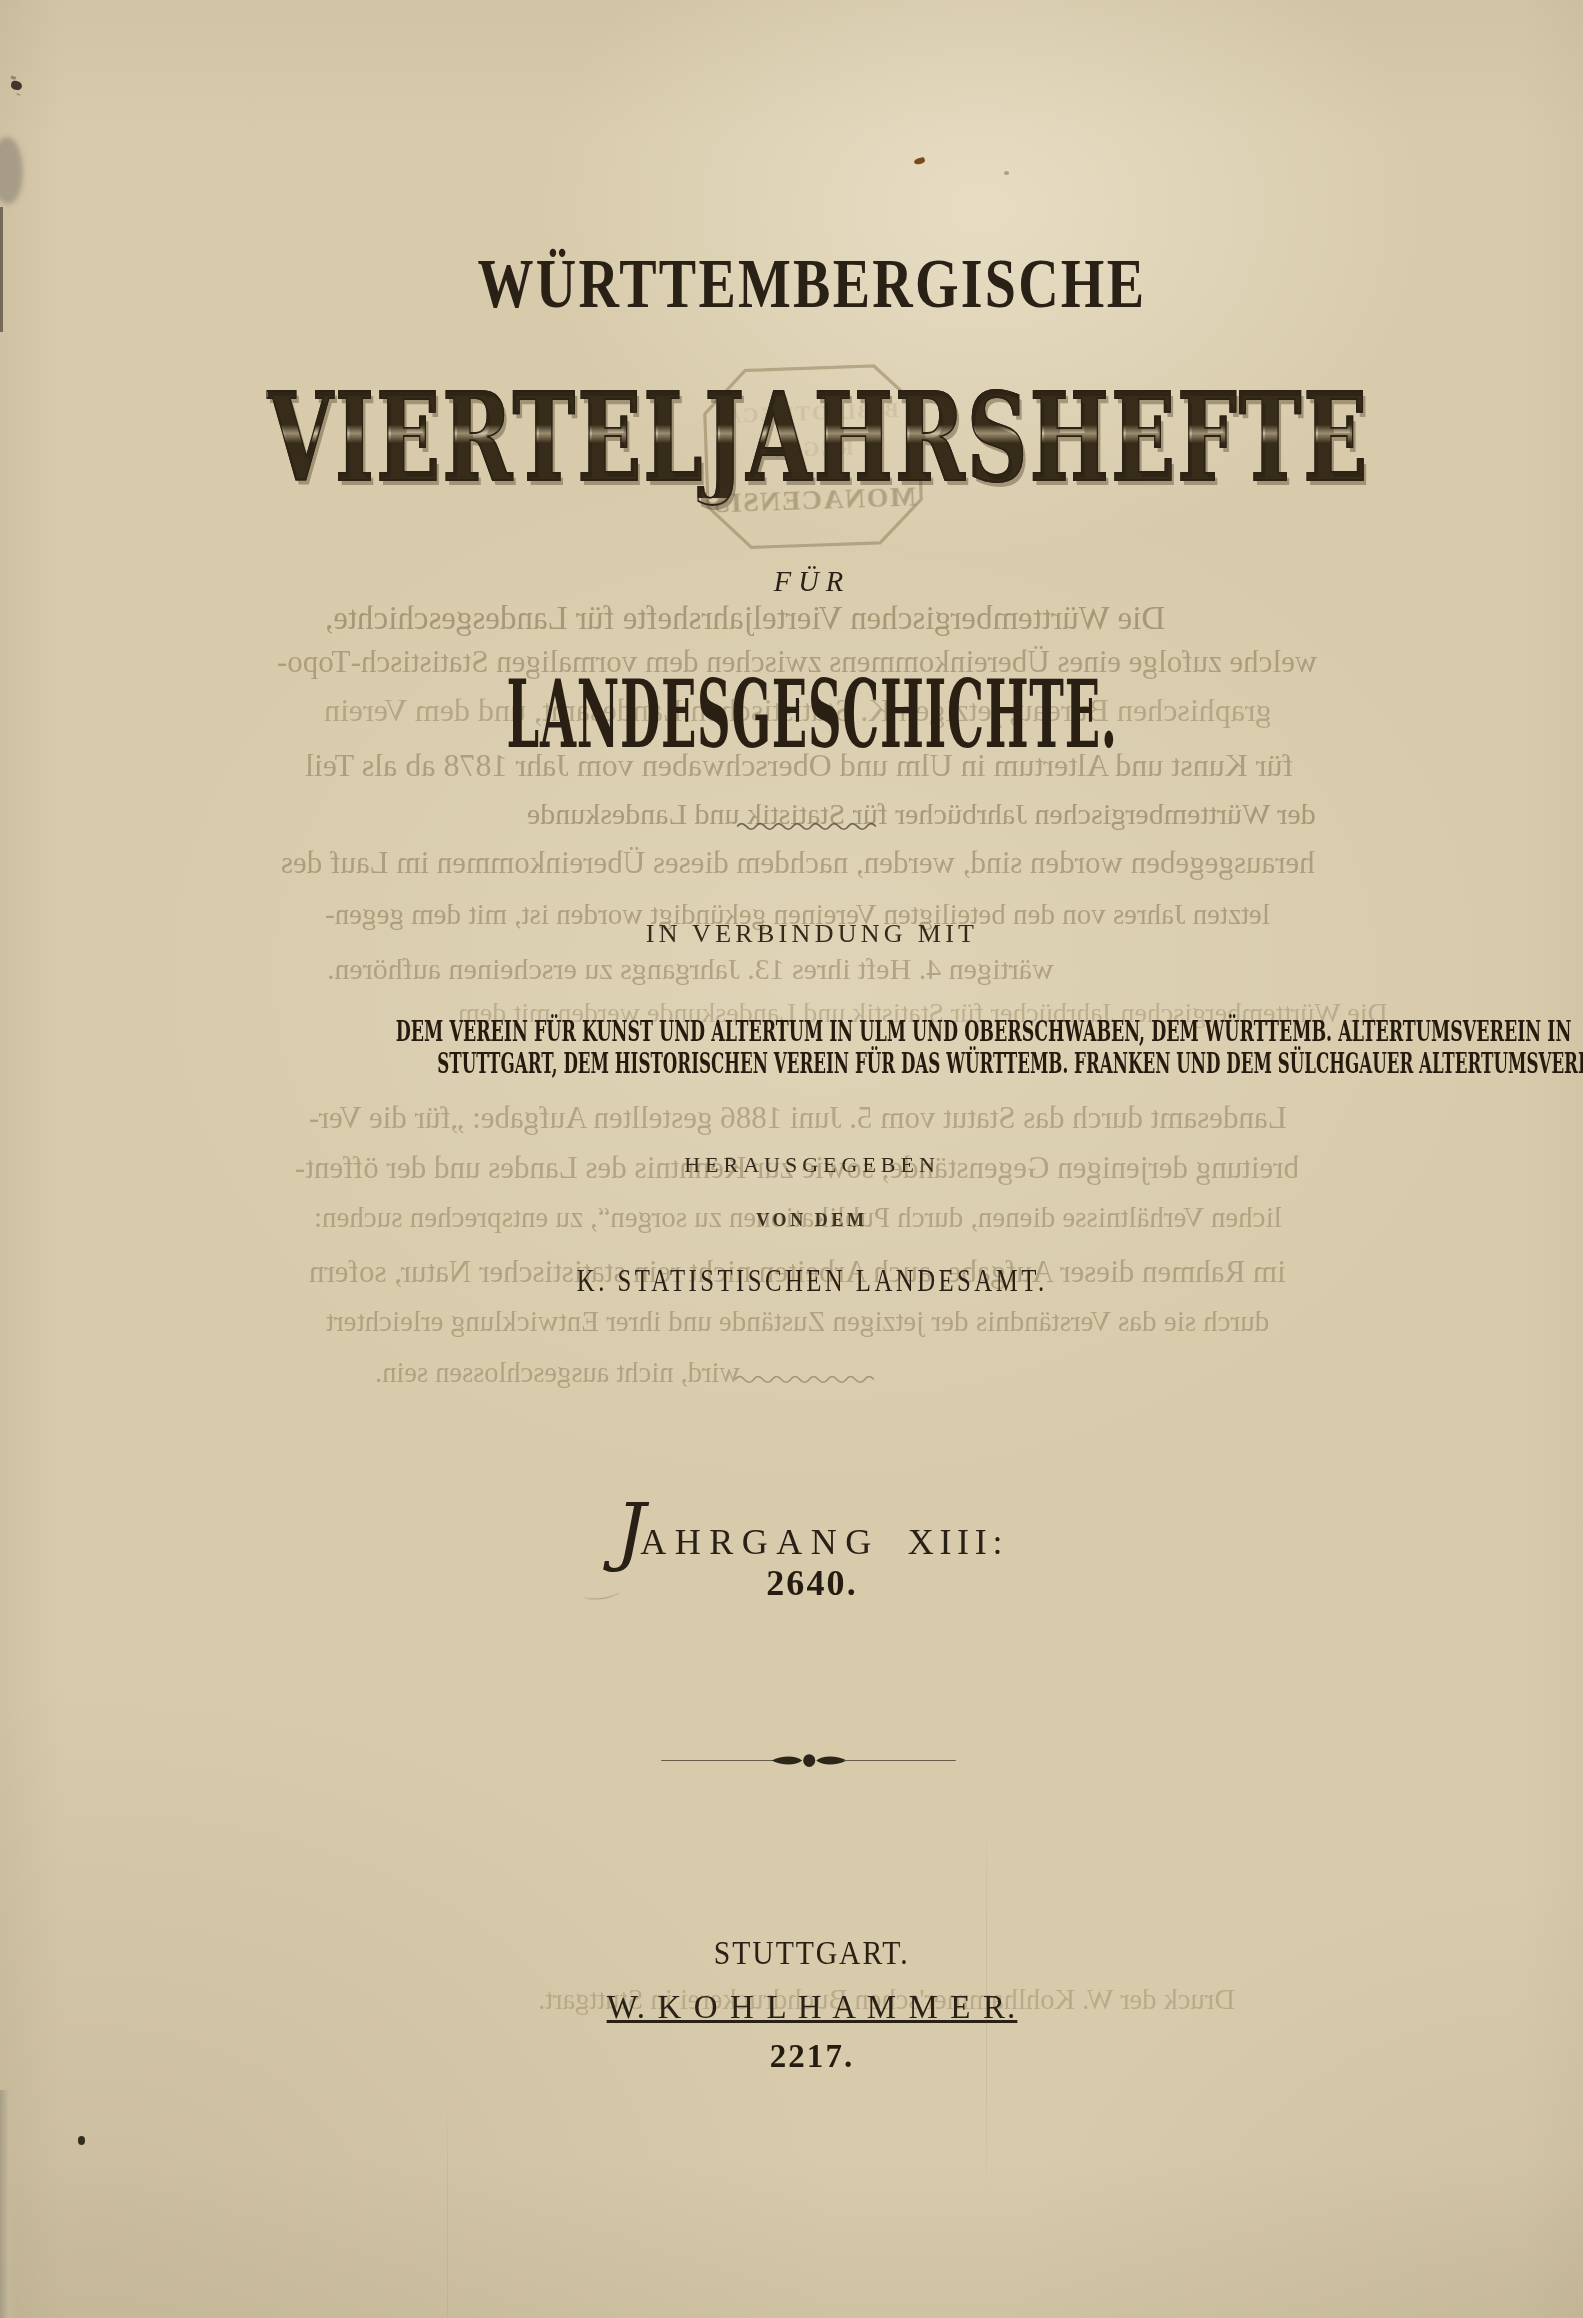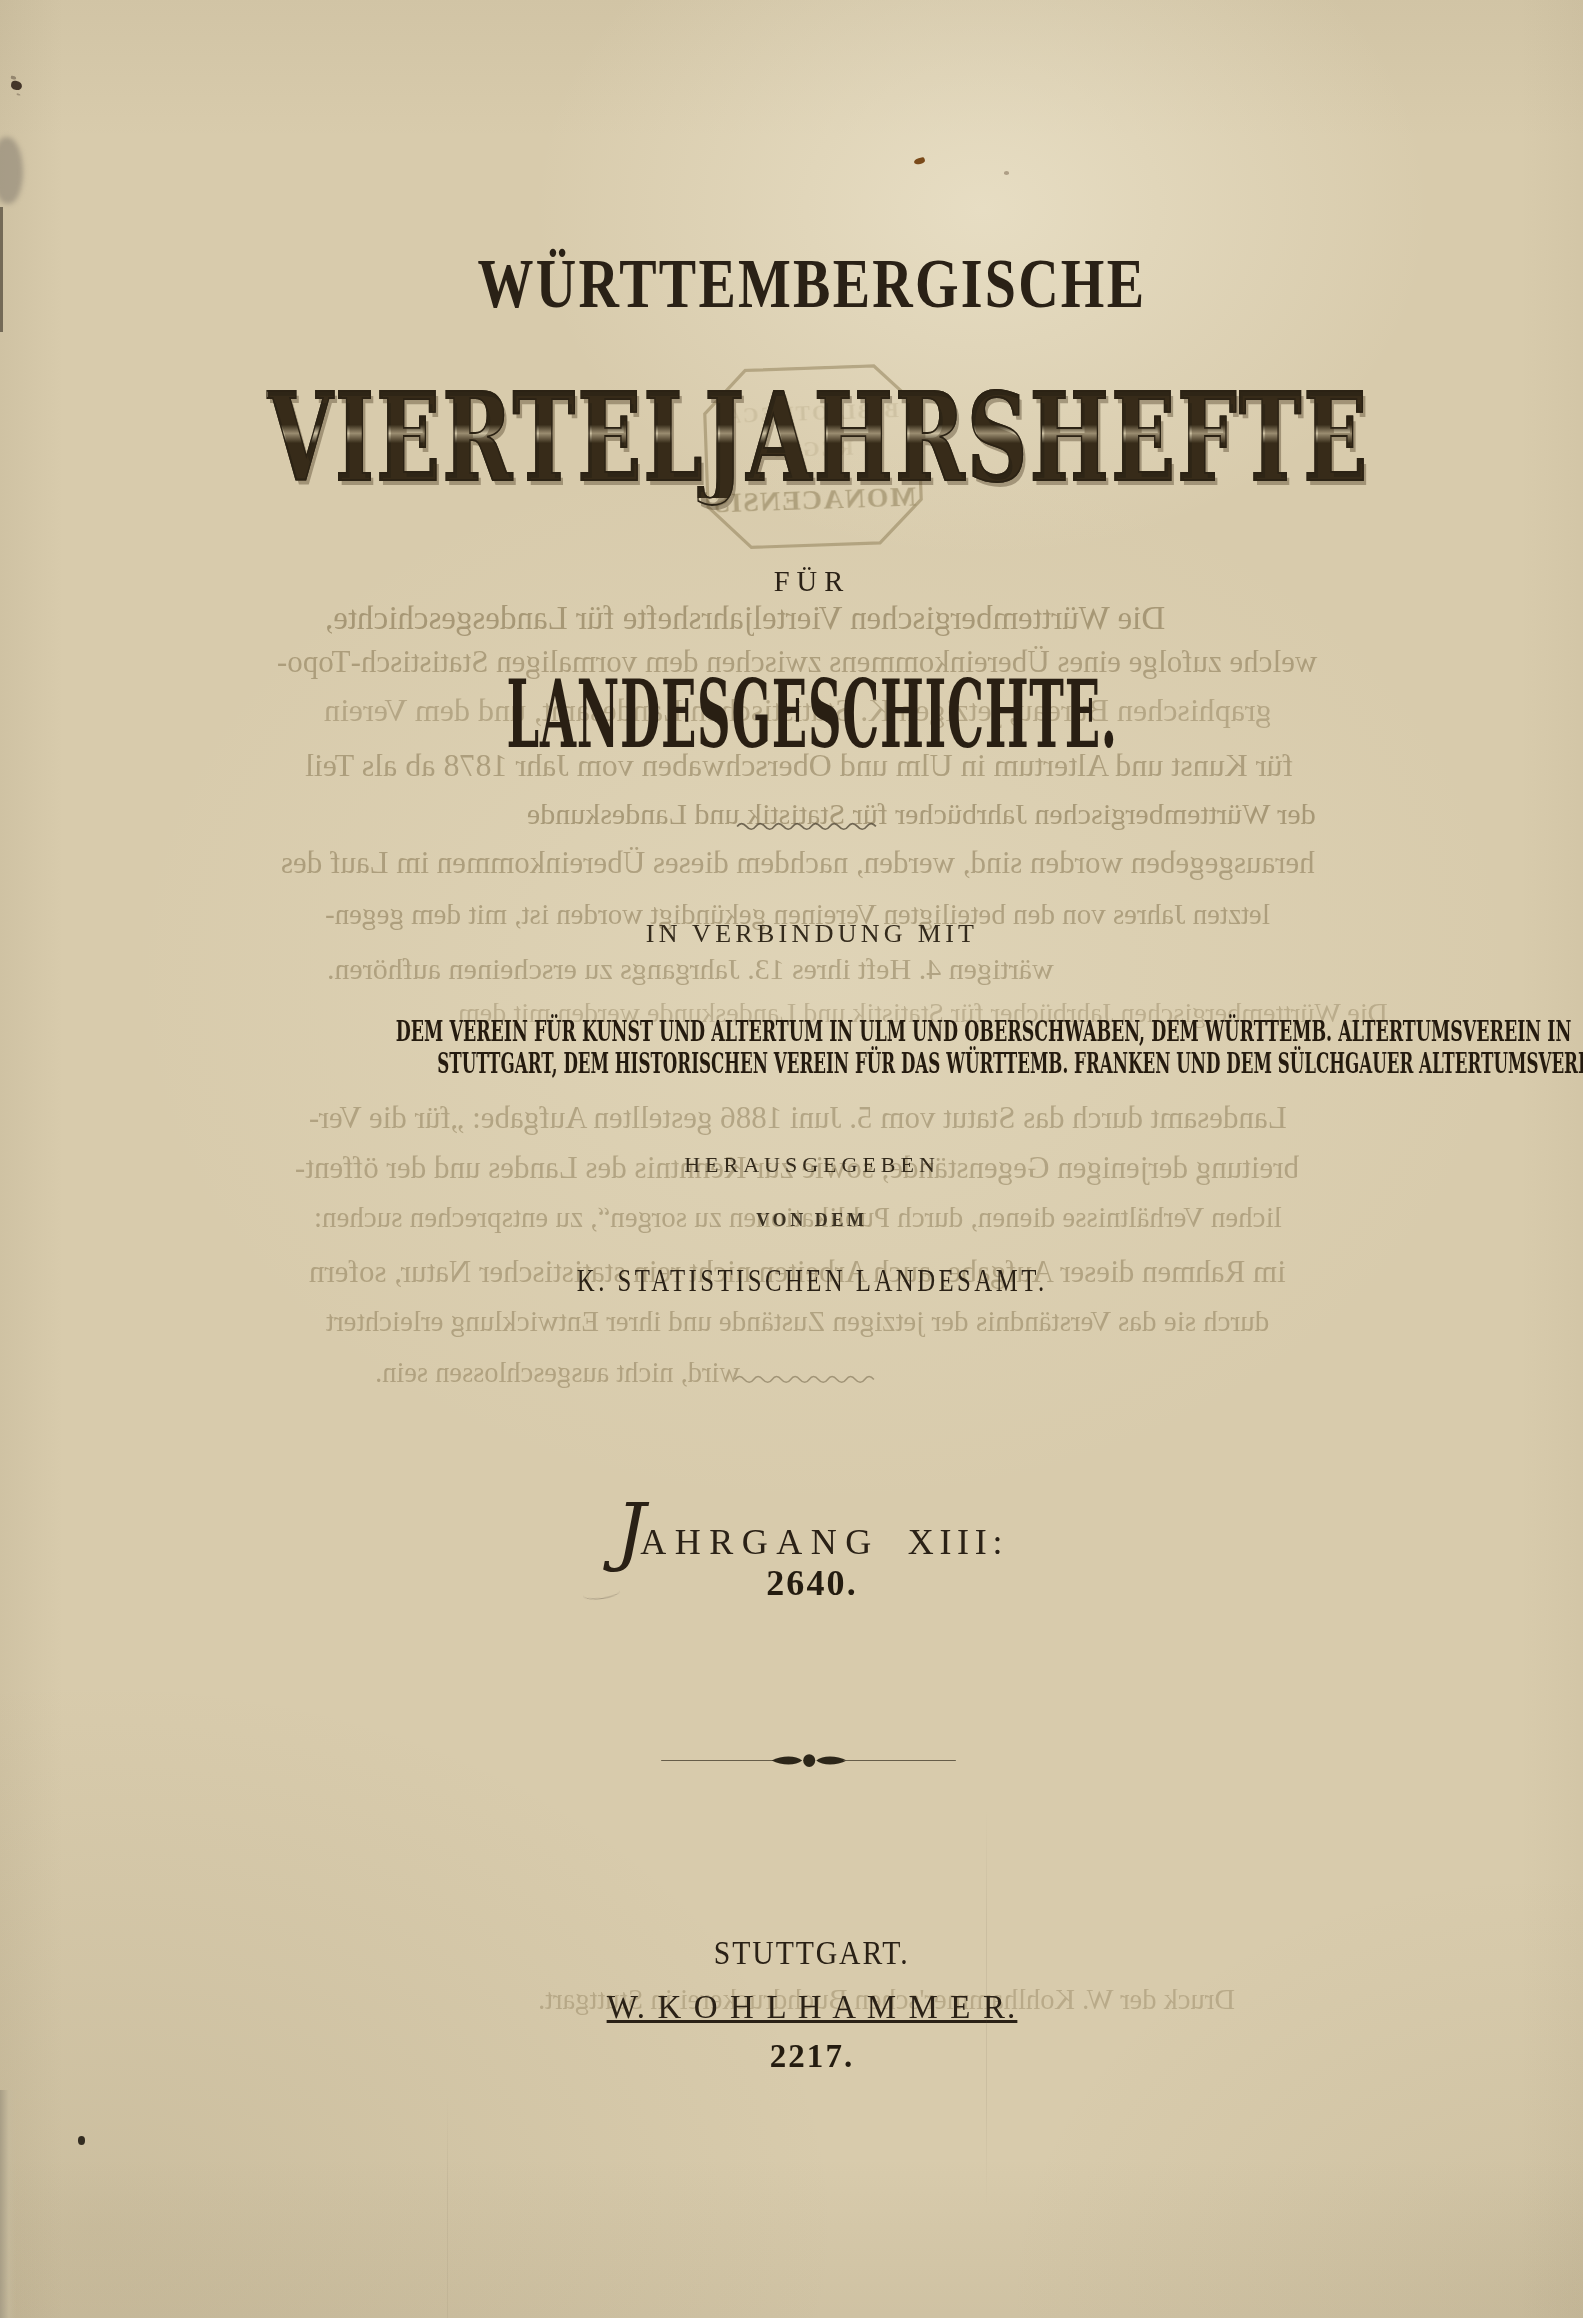--- a/index.html
+++ b/index.html
@@ -75,21 +75,21 @@
 
   <div class="cl" style="top:249px;font-size:70px;font-weight:700;">
     <span style="transform:scaleX(0.8);letter-spacing:2.8px;">WÜRTTEMBERGISCHE</span>
   </div>
 
   <div class="cl" style="top:376px;font-size:122px;font-weight:700;font-family:'DejaVu Serif',serif;">
     <span class="shaded shaded-fallback" style="transform:scaleX(0.69);letter-spacing:2.8px;text-shadow:4.3px 5px 0 rgba(70,56,32,.38);">VIERTELJAHRSHEFTE</span>
   </div>
 
   <div class="cl" style="top:568px;font-size:28.5px;">
-    <span style="letter-spacing:7.1px;">FÜR</span>
+    <span style="letter-spacing:7.1px;font-style:italic;">FÜR</span>
   </div>
 
   <div class="cl" style="top:668px;font-size:93px;font-weight:700;font-family:'DejaVu Serif',serif;color:#291f13;">
     <span style="transform:scaleX(0.5);letter-spacing:1.4px;">LANDESGESCHICHTE.</span>
   </div>
 
   <div class="cl" style="top:921px;font-size:26px;color:#332a1c;">
     <span style="letter-spacing:4.3px;">IN VERBINDUNG MIT</span>
   </div>
 

